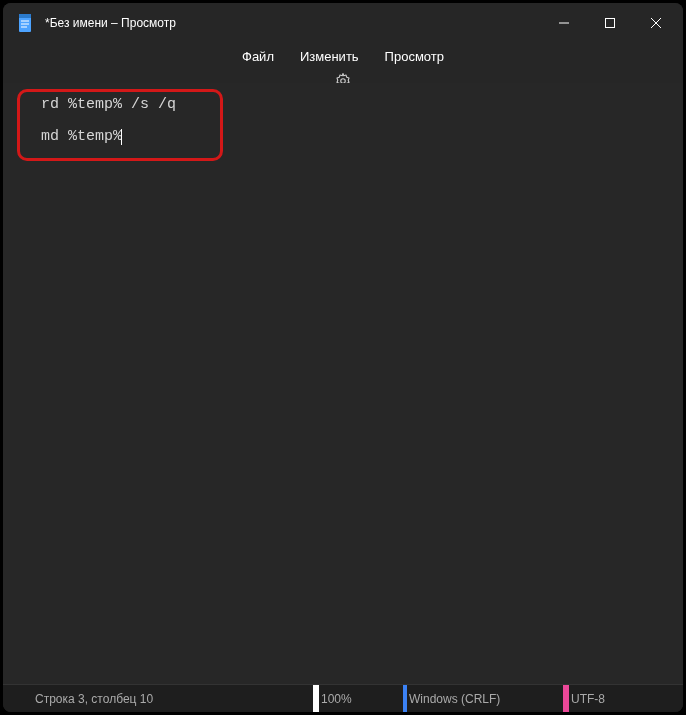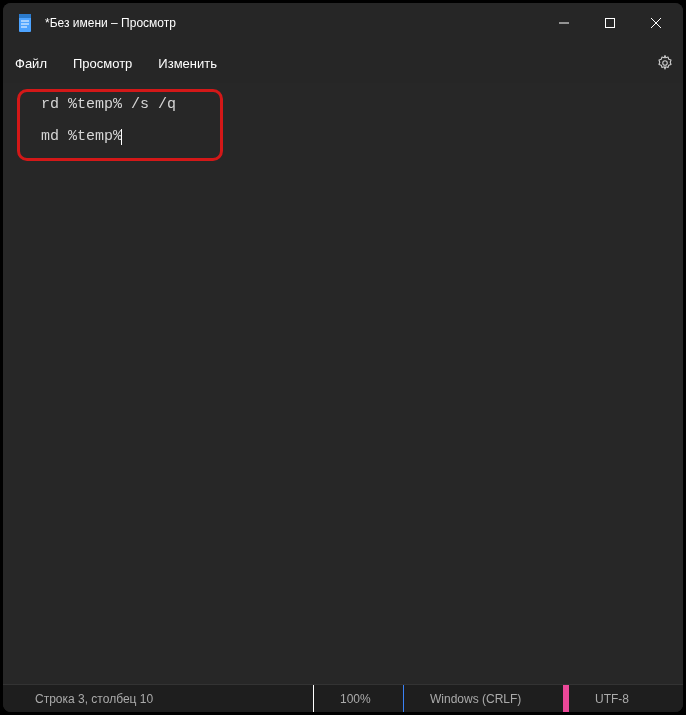--- a/index.html
+++ b/index.html
@@ -69,20 +69,21 @@
       width: 10px;
       height: 10px;
     }
     .menubar {
       height: 40px;
       display: flex;
       align-items: center;
       padding: 0 2px;
       background: #262626;
       gap: 2px;
+      flex-direction: column;
     }
     .menu-left {
       display: flex;
       flex: 1;
       gap: 6px;
     }
     .menu-item {
       color: #fff;
       font-size: 13px;
       padding: 6px 10px;
@@ -139,37 +140,37 @@
     .statusbar {
       height: 28px;
       background: #1e1e1e;
       display: flex;
       align-items: center;
       font-size: 12px;
       color: #aaa;
       border-top: 1px solid #333;
     }
     .status-item {
-      padding: 0 26px;
+      padding: 0 2px;
       height: 100%;
       display: flex;
       align-items: center;
     }
     .status-position {
       flex: 0 0 auto;
       width: 310px;
       padding-left: 32px;
     }
     .status-zoom {
       width: 90px;
-      border-left: 1px solid #ffffff;
+      border-left: 6px solid #ffffff;
     }
     .status-lineending {
       width: 160px;
-      border-left: 1px solid #3b82f6;
+      border-left: 4px solid #3b82f6;
     }
     .status-encoding {
       flex: 1;
       border-left: 6px solid #ec4899;
     }
   </style>
 </head>
 <body>
 
 <div class="window">
@@ -202,22 +203,22 @@
             <line x1="0" y1="0" x2="10" y2="10" stroke="#fff" stroke-width="1"></line>
             <line x1="10" y1="0" x2="0" y2="10" stroke="#fff" stroke-width="1"></line>
           </svg>
       </div>
     </div>
   </div>
 
   <div class="menubar">
     <div class="menu-left">
       <div class="menu-item">Файл</div>
+      <div class="menu-item">Изменить</div>
       <div class="menu-item">Просмотр</div>
-      <div class="menu-item">Изменить</div>
     </div>
     <div class="settings-icon">
       <svg viewBox="0 0 24 24" fill="none" stroke="#ccc" stroke-width="1.5">
         <circle cx="12" cy="12" r="3"></circle>
         <path d="M12 2l1 3 3-1 1 3 3 1-1 3 1 3-3 1-1 3-3-1-1 3-1-3-3 1-1-3-3-1 1-3-1-3 3-1 1-3 3 1z" stroke-linejoin="round"></path>
       </svg>
     </div>
   </div>
 
   <div class="editor-area">

